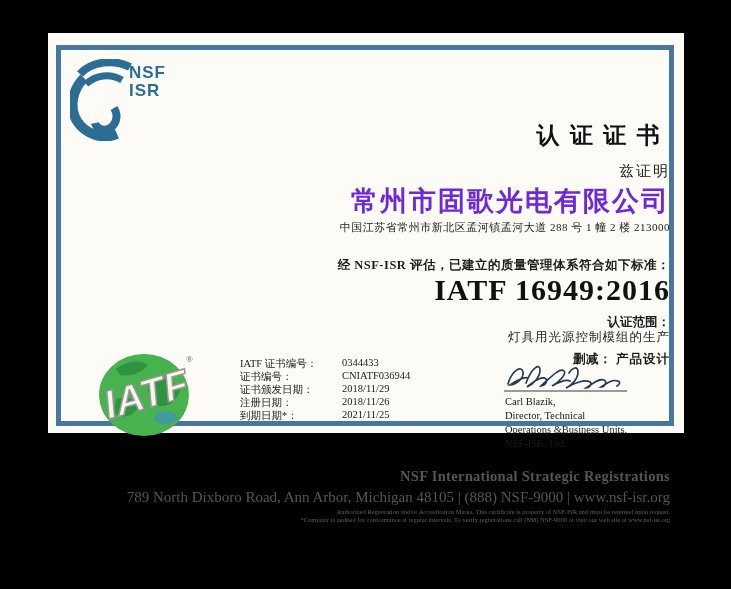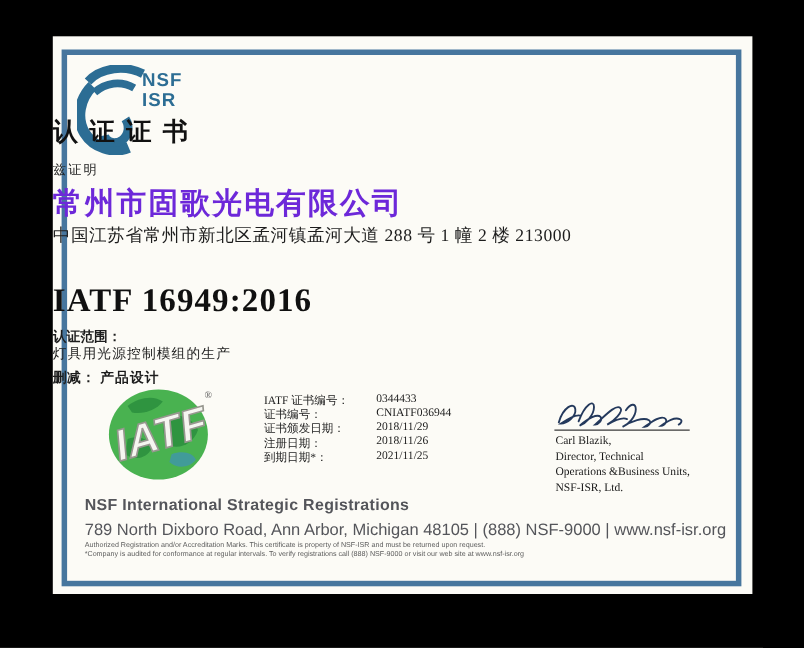--- a/index.html
+++ b/index.html
@@ -1,41 +1,41 @@
 <!DOCTYPE html>
 <html><head>
 <meta charset="utf-8">
 <style>
   html,body{margin:0;padding:0;}
   body{
     width:731px;height:589px;background:#000;position:relative;overflow:hidden;
     font-family:"Liberation Serif",serif;color:#1d1d1d;
   }
   .page{
-    position:absolute;left:48px;top:33px;width:636px;height:507px;
+    position:absolute;left:48px;top:33px;width:636px;height:400px;
     background:#fcfbf6;
   }
   .frame{
     position:absolute;left:8px;top:12px;right:10px;bottom:7px;
     border:5px solid #47769e;pointer-events:none;
   }
   .abs{position:absolute;}
-  .center{left:0;right:14px;text-align:left;}
-  .sans{font-family:Liberation Sans, sans-serif;padding-left:29px;}
+  .center{left:0;right:14px;text-align:right;margin-top:16px;}
+  .sans{font-family:Liberation Serif, serif;padding-left:29px;}
 
   
   .nsf-logo{left:22px;top:26px;width:130px;height:90px;}
   .nsf-swirl{position:absolute;left:0;top:0;}
   .nsf-text{position:absolute;left:59px;top:5px;font-family:"Liberation Sans",sans-serif;
     font-weight:bold;font-size:17px;line-height:18px;color:#2c6d94;letter-spacing:1px;}
 
   .title{top:71px;font-size:23px;font-weight:bold;letter-spacing:0.45em;color:#111;}
-  .certify{top:113px;font-size:12px;letter-spacing:2px;}
+  .certify{top:113px;font-size:15px;letter-spacing:2px;}
   .company{top:134px;font-size:27px;font-weight:bold;letter-spacing:2px;color:#6d28d9;}
-  .address{top:171px;font-size:16px;letter-spacing:0.5px;}
+  .address{top:171px;font-size:11px;letter-spacing:0.5px;}
   .assessment{top:208px;font-size:12.5px;font-weight:bold;letter-spacing:0.5px;}
   .standard{top:224px;font-size:30px;font-weight:bold;letter-spacing:1px;color:#101010;}
   .scope-head{top:265px;font-size:12.5px;font-weight:bold;}
   .scope-text{top:280px;font-size:12.5px;letter-spacing:1px;}
   .exclusion{top:302px;font-size:12.5px;letter-spacing:1px;font-weight:bold;}
   .exclusion b{letter-spacing:0.5px;}
 
   
   .detail-row{position:absolute;left:0;width:100%;font-size:10.5px;}
   .dl{position:absolute;left:192px;white-space:nowrap;}
@@ -72,20 +72,21 @@
     <div class="nsf-text">
       <div>NSF</div>
       <div>ISR</div>
     </div>
   </div>
 
   <div class="abs center title">认证证书</div>
   <div class="abs center certify">兹证明</div>
   <div class="abs center company">常州市固歌光电有限公司</div>
   <div class="abs center address">中国江苏省常州市新北区孟河镇孟河大道 288 号 1 幢 2 楼 213000</div>
+  <div class="abs center assessment">经 NSF-ISR 评估，已建立的质量管理体系符合如下标准：</div>
   <div class="abs center standard">IATF 16949:2016</div>
   <div class="abs center scope-text">灯具用光源控制模组的生产</div>
   <div class="abs center scope-head">认证范围：</div>
   <div class="abs center exclusion">
     <b>删减：</b>
     <span>产品设计</span>
   </div>
 
   <svg class="abs globe" viewBox="0 0 100 90">
     <ellipse cx="48" cy="46" rx="45" ry="41" fill="#49b250"></ellipse>

